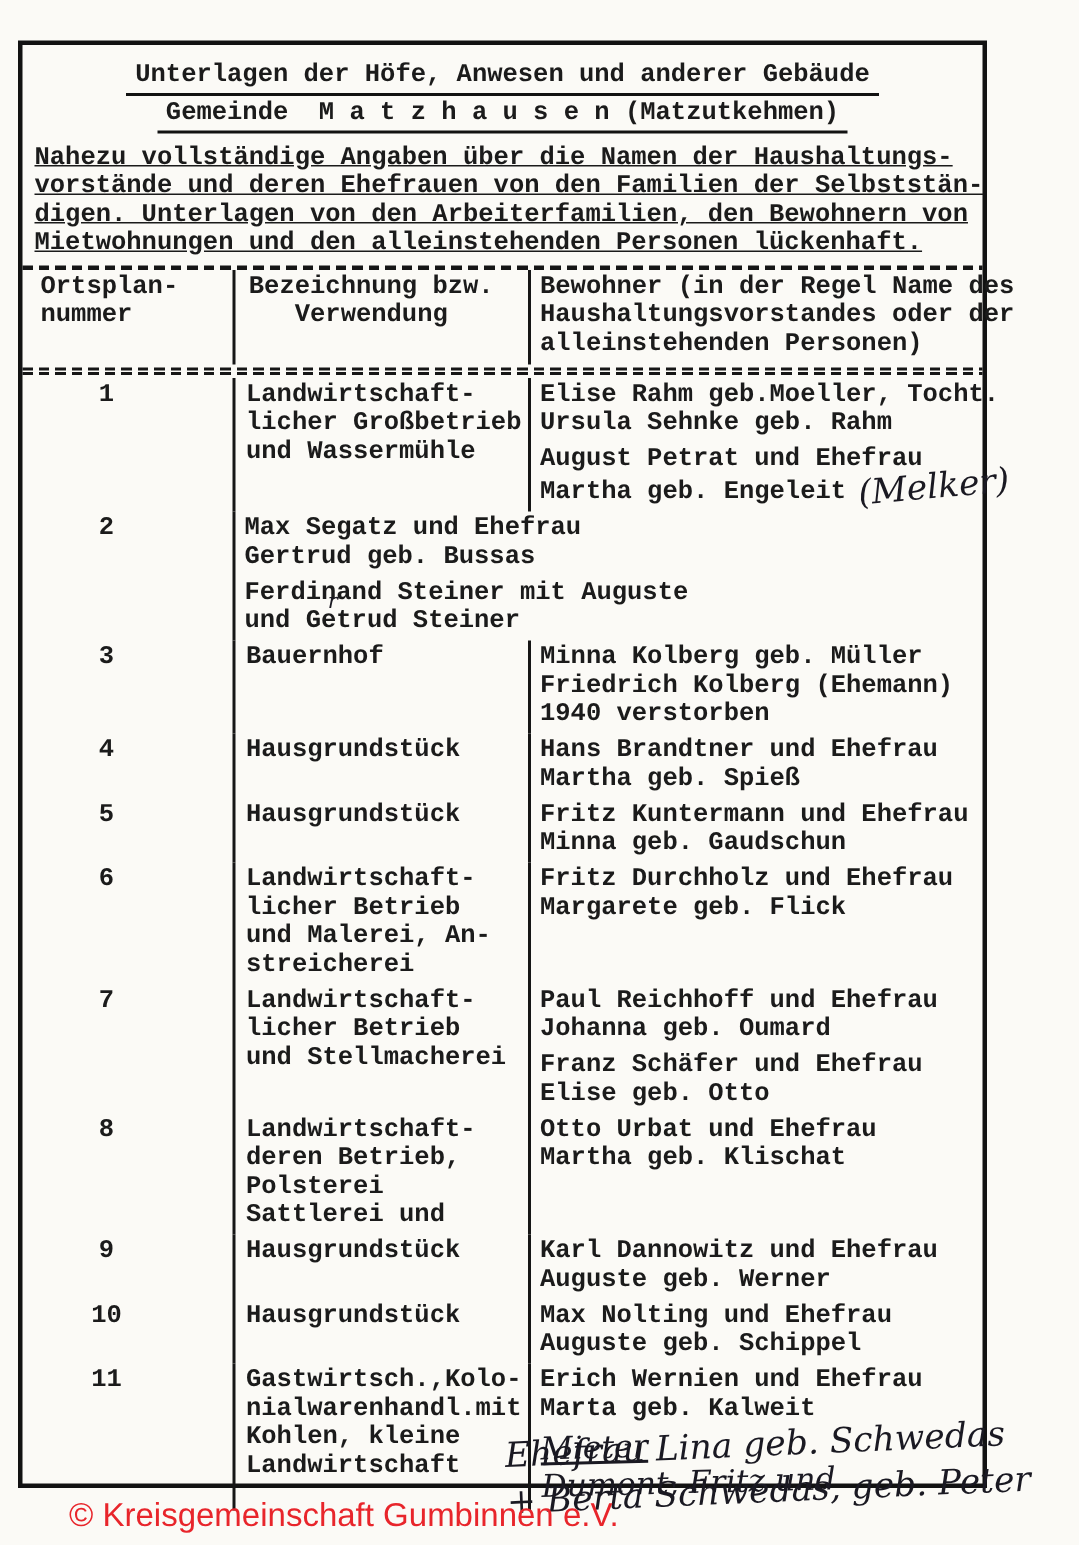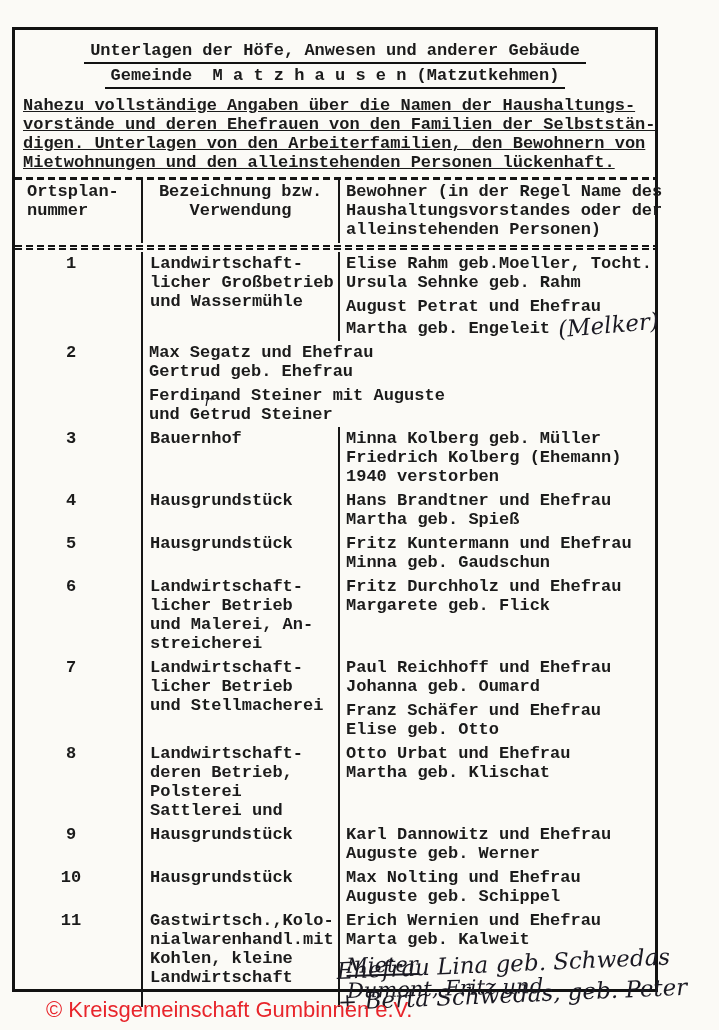--- a/index.html
+++ b/index.html
@@ -21,21 +21,21 @@
   .title-wrap{text-align:center;margin-top:11px;}
   .title-wrap.sub{margin-top:6px;margin-bottom:8px;}
   .u{border-bottom:2px solid #121212;padding:0 6px 2px;white-space:pre;}
   .intro{padding:3px 4px 5px 8px;font-size:17px;text-decoration:underline;}
   .line{white-space:pre;}
   .dash-line{height:3px;background:repeating-linear-gradient(90deg,#161616 0 7px,transparent 7px 11px);}
   .dline{padding:1px 0;}
   .dline div{height:2px;margin:1px 0;background:repeating-linear-gradient(90deg,#161616 0 7px,transparent 7px 11px);}
   .grid{display:grid;grid-template-columns:126px 197px 1fr;}
   .cell{padding-top:2px;padding-bottom:3px;}
-  .c2,.c3{border-left:2px solid #161616;}
+  .c2,.c3{border-left:2px solid #161616;margin-left:14px;}
   .c1{text-align:center;padding-right:14px;}
   .c2{padding-left:7px;}
   .c3{padding-left:6px;}
   .thead .hc1{padding-left:12px;text-align:left;}
   .thead .hc2{text-align:center;padding-left:0;}
   .thead .cell{padding-bottom:4px;}
   .group{margin-bottom:5px;}
   .group:last-child{margin-bottom:0;}
   .trow-last{height:80px;}
   .rel{position:relative;}
@@ -113,21 +113,21 @@
               <div class="line">August Petrat und Ehefrau</div>
               <div class="line">Martha geb. Engeleit<span class="hw hw-suffix">(Melker)</span></div>
             </div>
           </div>
         </div>
         <div class="grid trow">
           <div class="cell c1">2</div>
           <div class="cell c3">
             <div class="group">
               <div class="line">Max Segatz und Ehefrau</div>
-              <div class="line">Gertrud geb. Ehefrau</div>
+              <div class="line">Gertrud geb. Bussas</div>
             </div>
             <div class="group">
               <div class="line">Ferdinand Steiner mit Auguste</div>
               <div class="line rel">und Getrud Steiner<span class="hw ins" style="left: calc(6ch + 2px);">r</span></div>
             </div>
           </div>
         </div>
         <div class="grid trow">
           <div class="cell c1">3</div>
           <div class="cell c2">

